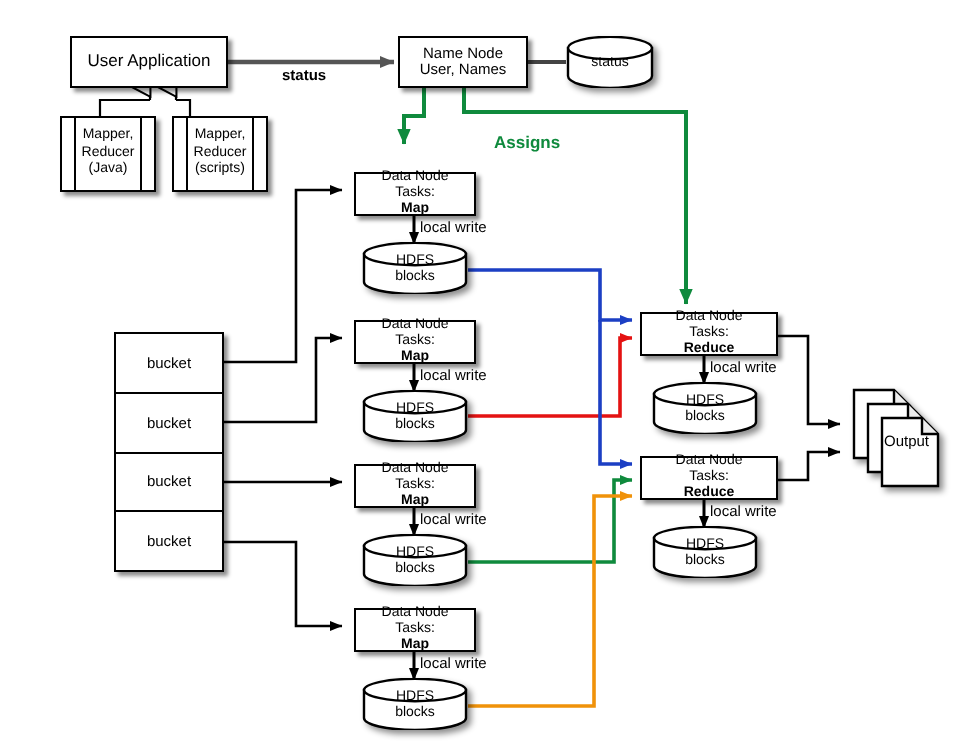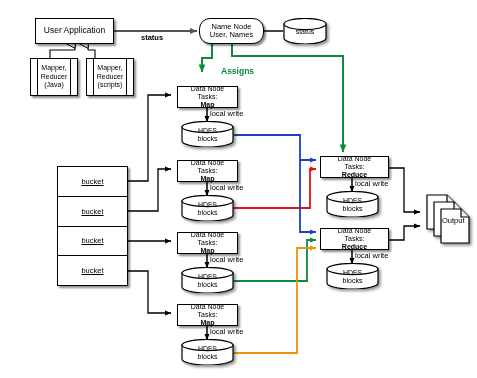--- a/index.html
+++ b/index.html
@@ -11,21 +11,21 @@
 
   
   .node{position:absolute;box-sizing:border-box;background:#fff;
         border:1px solid #000;text-align:center;
         display:flex;flex-direction:column;align-items:center;
         justify-content:center;line-height:1.12;color:#000;
         box-shadow:2px 2px 2px rgba(0,0,0,.45);}
   .node span{display:block;white-space:nowrap;}
 
   .n-userapp{font-size:8.5px;}
-  .n-name{font-size:7.5px;border-radius:11px;}
+  .n-name{font-size:7.5px;}
   .n-dn{font-size:7px;}
 
   .bold{font-weight:bold;}
 
   
   .comp{position:absolute;box-sizing:border-box;background:#fff;
         border:1px solid #000;font-size:7px;color:#000;
         display:flex;flex-direction:column;align-items:center;
         justify-content:center;line-height:1.25;
         box-shadow:2px 2px 2px rgba(0,0,0,.45);}
@@ -54,21 +54,21 @@
   .cyl .cyl-txt span{display:block;white-space:nowrap;}
 
   
   .docstack{position:absolute;filter:drop-shadow(2px 2px 1.5px rgba(0,0,0,.45));}
   .docstack .dlabel{position:absolute;left:18px;top:24px;width:36px;
        text-align:left;font-size:7.5px;color:#000;}
 
   
   .elabel{position:absolute;font-size:7.5px;color:#000;white-space:nowrap;}
   .elabel.bold{font-weight:bold;}
-  .elabel.assigns{color:#0f8a3d;font-size:8.5px;font-weight:bold;}
+  .elabel.assigns{color:#0f8a3d;font-size:8.5px;font-weight:bold;margin-left:26px;}
 </style>
 </head>
 <body>
 
 <div id="canvas">
 
   <svg class="lay" id="svg-layer" viewBox="0 0 477 378" width="477" height="378">
     <defs>
       <marker id="ah-black" markerWidth="7" markerHeight="7" refX="6.2" refY="3" orient="auto" markerUnits="userSpaceOnUse">
         <path d="M0,0.4 L6.4,3 L0,5.6 z" fill="#000"></path>
@@ -192,21 +192,21 @@
   <div class="cyl" style="left:283px;top:18px;width:44px;height:26px;">
     <svg class="cyl-svg" viewBox="0 0 44 26" width="44" height="26">
       <path d="M1,6 L1,20 A21,6 0 0 0 43,20 L43,6 Z" fill="#fff" stroke="#000" stroke-width="1.2"></path>
       <ellipse cx="22" cy="6" rx="21" ry="5.6" fill="#fff" stroke="#000" stroke-width="1.2"></ellipse>
     </svg>
     <div class="cyl-txt">
       <span>status</span>
     </div>
   </div>
 
-  <div class="bucketstack" style="left:57px;top:166px;width:71px;height:120px;text-decoration:underline;">
+  <div class="bucketstack" style="left:57px;top:166px;width:55px;height:120px;">
     <div class="bk">
       <span>bucket</span>
     </div>
     <div class="bk">
       <span>bucket</span>
     </div>
     <div class="bk">
       <span>bucket</span>
     </div>
     <div class="bk">

